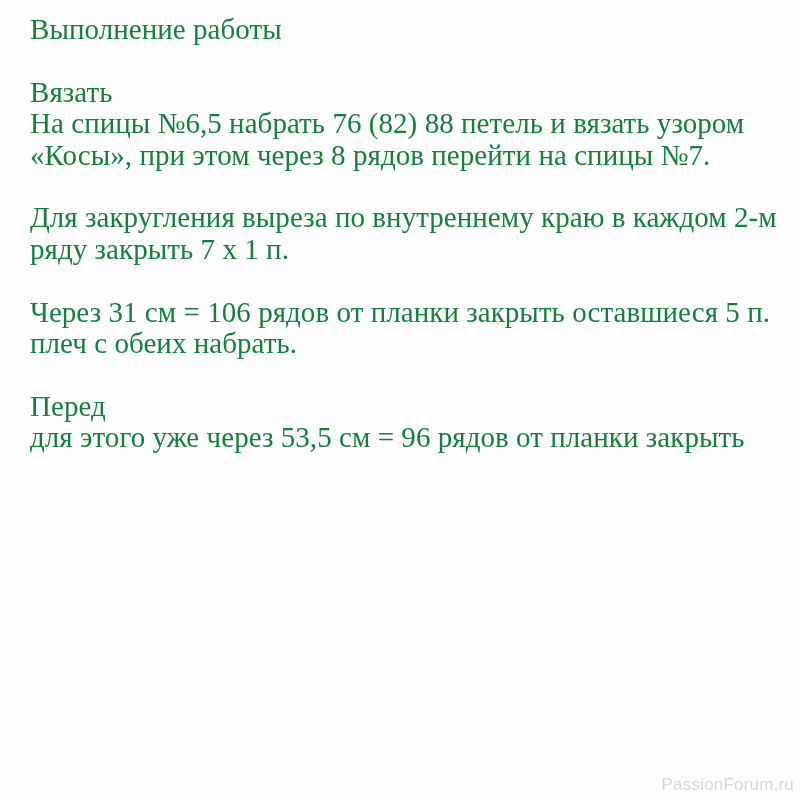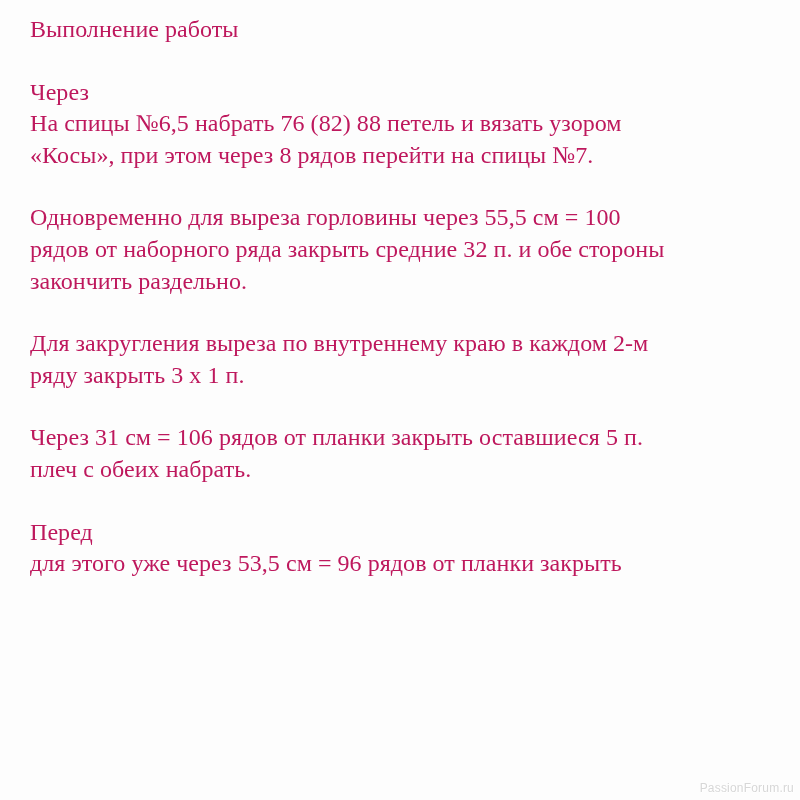--- a/index.html
+++ b/index.html
@@ -17,24 +17,24 @@
   }
   .page {
     position: relative;
     width: 800px;
     height: 800px;
     box-sizing: border-box;
     padding: 14px 28px 0 30px;
     background: #fdfdfd;
   }
   .doc-body {
-    font-size: 24px;
+    font-size: 29px;
     line-height: 31.6px;
     letter-spacing: 0.05px;
-    color: #be185d;
+    color: #15803d;
     -webkit-font-smoothing: antialiased;
   }
   .block {
     margin: 0 0 31px 0;
     white-space: normal;
   }
   .block:last-of-type {
     margin-bottom: 0;
   }
   .block.tight {
@@ -46,54 +46,49 @@
   }
   .heading-line {
     display: block;
     white-space: nowrap;
   }
   .watermark {
     position: absolute;
     right: 6px;
     bottom: 5px;
     font-family: "Liberation Sans", "DejaVu Sans", sans-serif;
-    font-size: 12px;
+    font-size: 17px;
     letter-spacing: 0.2px;
     color: #d7d7d7;
     text-shadow: 0 1px 0 #ffffff, 1px 0 0 #ffffff;
     user-select: none;
   }
 </style>
 </head>
 <body>
 
 <div class="page">
 
   <div class="doc-body">
 
     <div class="block">
       <span class="heading-line">Выполнение работы</span>
     </div>
 
     <div class="block">
-      <span class="heading-line">Через</span>
+      <span class="heading-line">Вязать</span>
       <span class="line">На спицы №6,5 набрать 76 (82) 88 петель и вязать узором</span>
       <span class="line">«Косы», при этом через 8 рядов перейти на спицы №7.</span>
     </div>
 
 
-    <div class="block">
-      <span class="line">Одновременно для выреза горловины через 55,5 см = 100</span>
-      <span class="line">рядов от наборного ряда закрыть средние 32 п. и обе стороны</span>
-      <span class="line">закончить раздельно.</span>
-    </div>
 
     <div class="block">
       <span class="line">Для закругления выреза по внутреннему краю в каждом 2-м</span>
-      <span class="line">ряду закрыть 3 х 1 п.</span>
+      <span class="line">ряду закрыть 7 х 1 п.</span>
     </div>
 
     <div class="block">
       <span class="line">Через 31 см = 106 рядов от планки закрыть оставшиеся 5 п.</span>
       <span class="line">плеч с обеих набрать.</span>
     </div>
 
     <div class="block tight">
       <span class="heading-line">Перед</span>
       <span class="line">для этого уже через 53,5 см = 96 рядов от планки закрыть</span>

